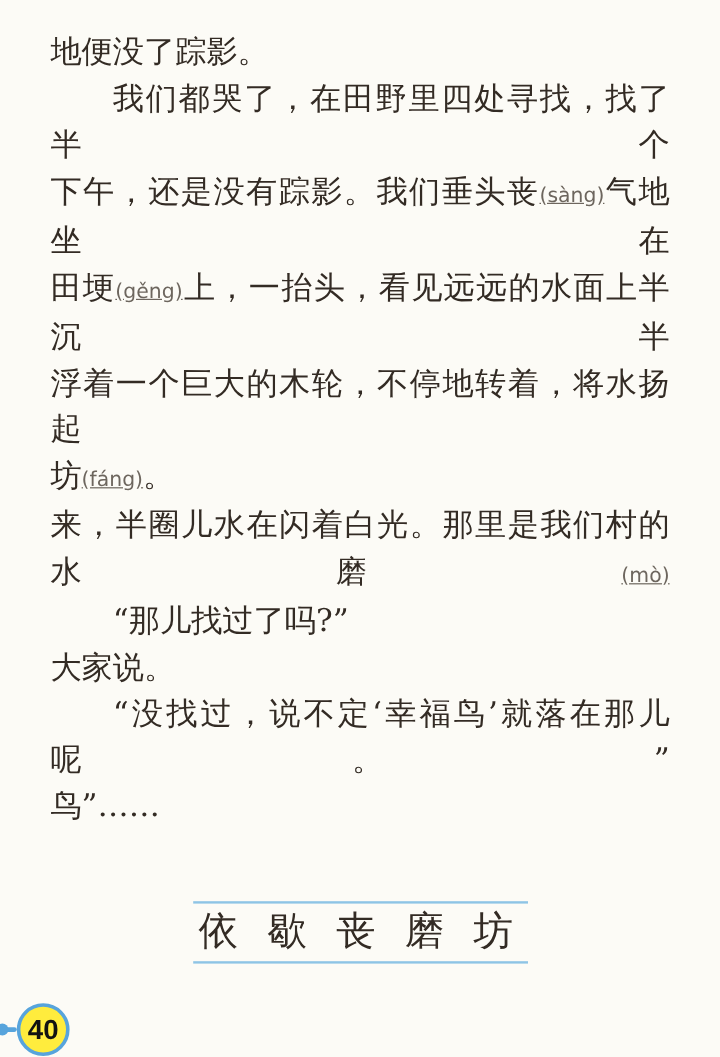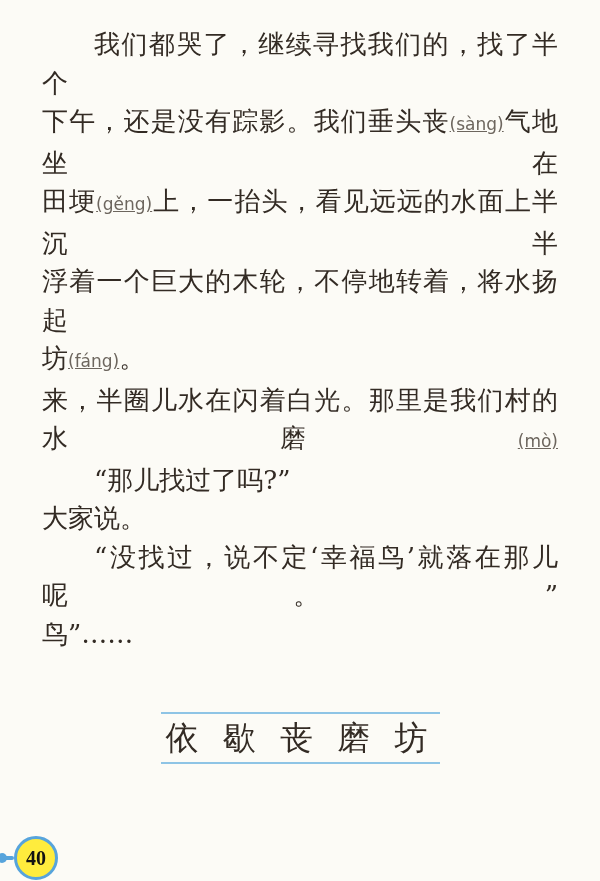--- a/index.html
+++ b/index.html
@@ -49,32 +49,35 @@
     background:var(--ring);border-radius:0 2px 2px 0;
   }
   .tail::before{
     content:"";position:absolute;left:-3px;top:-3px;
     width:10px;height:10px;border-radius:50%;background:var(--ring);
   }
   .pagenum{
     width:38px;height:38px;border:3px solid var(--ring);
     border-radius:50%;background:var(--bfill);
     display:flex;align-items:center;justify-content:center;
-    font-family:Liberation Serif, serif;font-weight:bold;
-    font-size:20px;color:var(--btext);
+    font-family:Liberation Sans, sans-serif;font-weight:bold;
+    font-size:23px;color:var(--btext);
   }
 </style>
 </head>
 <body>
 
 <main>
 
   <section class="story">
     <div>
-      <div class="line indent fill">我们都哭了，继续寻找我们的，找了半个</div>
+      <div class="line">地便没了踪影。</div>
+    </div>
+    <div>
+      <div class="line indent fill">我们都哭了，在田野里四处寻找，找了半个</div>
       <div class="line fill">下午，还是没有踪影。我们垂头丧<span class="pinyin">(sàng)</span>气地坐在</div>
       <div class="line fill">田埂<span class="pinyin">(gěng)</span>上，一抬头，看见远远的水面上半沉半</div>
       <div class="line fill">浮着一个巨大的木轮，不停地转着，将水扬起</div>
       <div class="line">坊<span class="pinyin">(fáng)</span>。</div>
       <div class="line fill">来，半圈儿水在闪着白光。那里是我们村的水磨<span class="pinyin">(mò)</span></div>
     </div>
     <div>
       <div class="line indent">“那儿找过了吗?”</div>
     </div>
     <div>

